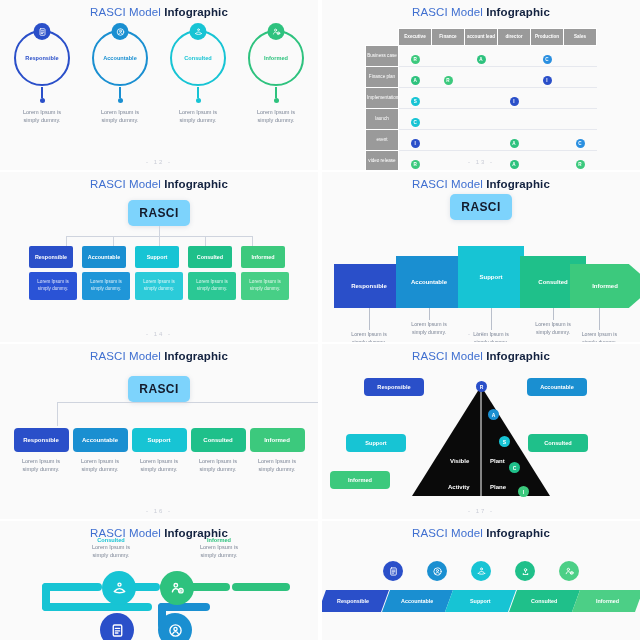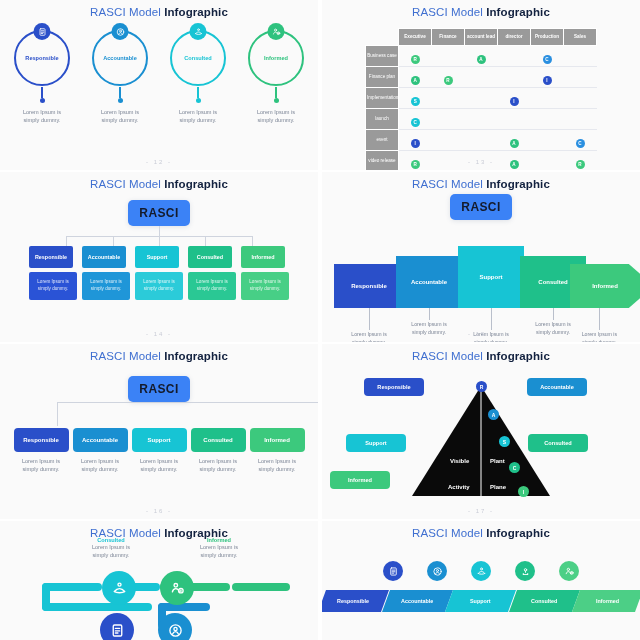--- a/index.html
+++ b/index.html
@@ -36,21 +36,21 @@
   .rhead{background:#9a9a9a;color:#fff;font-size:4.6px;text-align:center;
          border:1px solid #fff;width:56px;}
   .chead{background:#9a9a9a;color:#fff;font-size:4.6px;text-align:center;
          border:1px solid #fff;line-height:1.1;}
   .corner{background:transparent;border:none;}
   td.cell{border-bottom:1px solid #e6e8ee;text-align:center;vertical-align:middle;}
   .pill{display:inline-flex;width:9px;height:9px;border-radius:50%;
         align-items:center;justify-content:center;color:#fff;font-size:4.6px;font-weight:700;}
 
   
-  .rasciBox{width:62px;margin:10px auto 0;background:#3b82f6;border-radius:5px;
+  .rasciBox{width:62px;margin:10px auto 0;background:#7dd3fc;border-radius:5px;
             box-shadow:0 1px 5px rgba(40,60,110,.13);text-align:center;
             font-size:12px;font-weight:700;color:#141b2c;padding:6px 0;letter-spacing:.4px;}
   .connector{position:relative;height:20px;width:232px;margin:0 auto;}
   .vline{position:absolute;width:1px;background:#cfd4de;}
   .hline{position:absolute;height:1px;background:#cfd4de;}
   .cardsRow{display:flex;justify-content:center;gap:5px;}
   .ocard{width:44px;border-radius:2px;color:#fff;text-align:center;
          font-size:5.4px;font-weight:700;padding:8px 0;}
   .ocard2{width:44px;border-radius:2px;color:#fff;text-align:center;
           font-size:4.6px;line-height:1.5;padding:7px 2px;margin-top:4px;}

